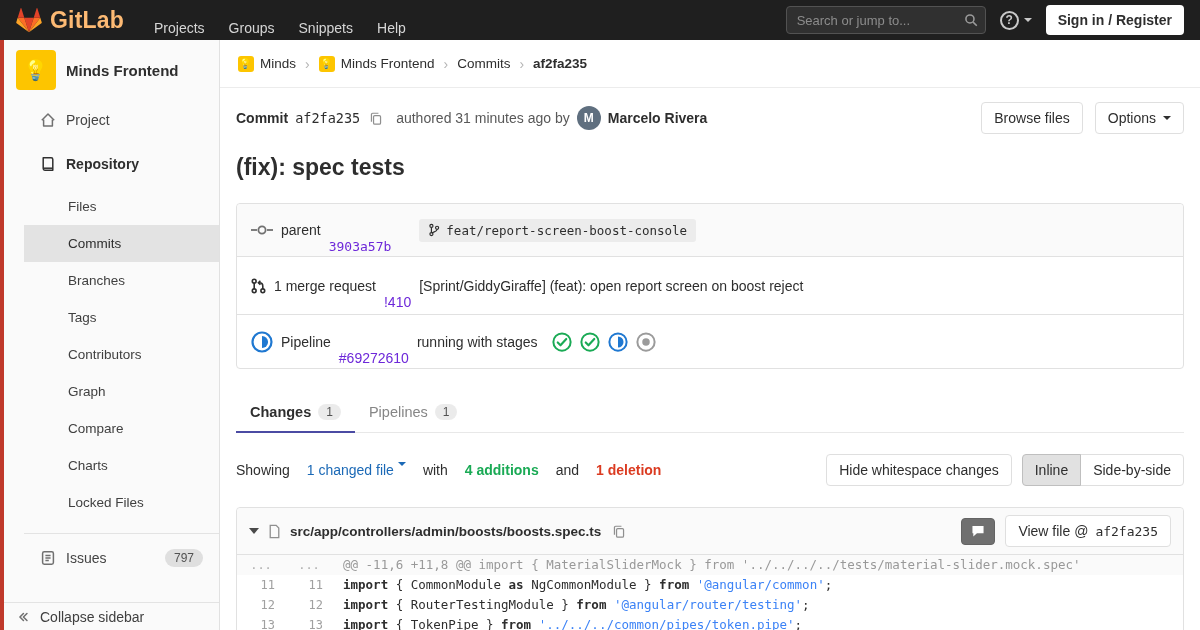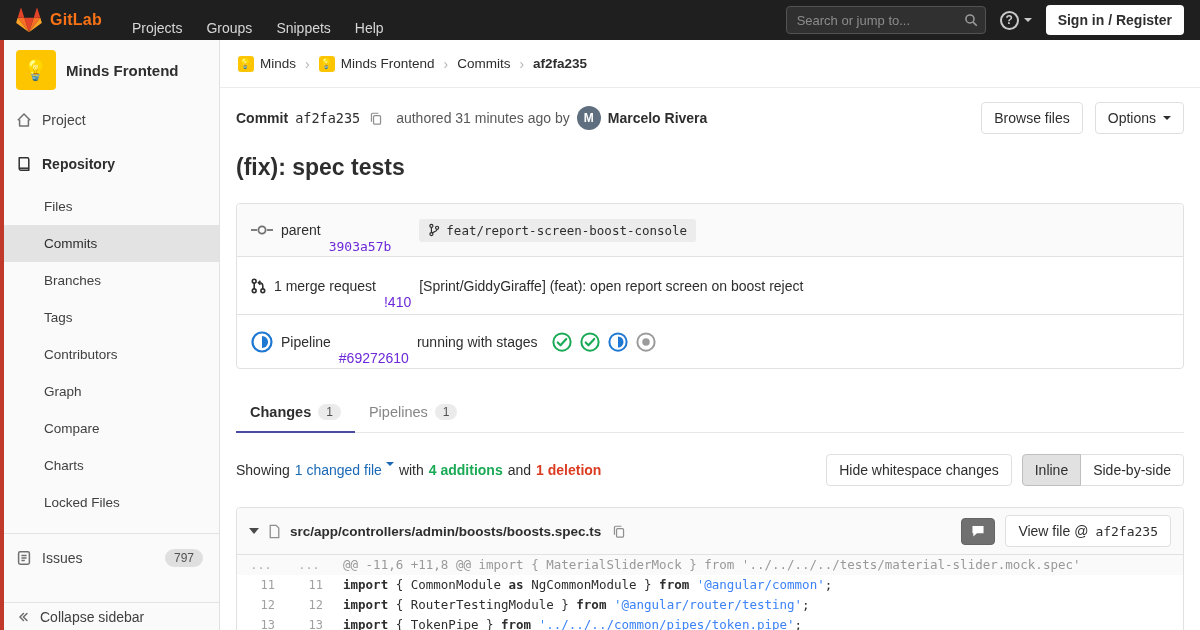--- a/index.html
+++ b/index.html
@@ -11,42 +11,42 @@
   .mono { font-family:"DejaVu Sans Mono", monospace; }
   .link { color:#6d28d9;margin-top:32px; }
 
   .app { position:relative; width:1200px; height:630px; }
   .edge-stripe { position:absolute; left:0; top:40px; width:4px; height:590px; background:#c0392b; z-index:60; }
 
   
   .navbar { height:40px; background:#1f1f1f; display:flex; align-items:center; justify-content:space-between; padding:0 16px; }
   .nav-left { display:flex; align-items:center; }
   .brand { display:flex; align-items:center; gap:8px; }
-  .brand-text { color:#f97316; font-weight:bold; font-size:16px; letter-spacing:.2px; }
+  .brand-text { color:#fdba74; font-weight:bold; font-size:23px; letter-spacing:.2px; }
   .nav-menu { display:flex; margin-left:18px; }
   .nav-item { color:#d6d6d6; padding:0 12px; line-height:40px; font-size:14px; display:block;margin-top:16px; }
   .nav-right { display:flex; align-items:center; gap:14px; }
   .search-box { position:relative; width:200px; height:28px; }
   .search-box input { width:200px; height:28px; background:#303030; border:1px solid #525252; border-radius:4px; color:#ddd; padding:0 30px 0 10px; font-size:13px; font-family:"Liberation Sans",sans-serif; }
   .search-box input::placeholder { color:#8c8c8c; }
   .search-icon { position:absolute; right:8px; top:7px; line-height:0; }
   .help-menu { display:flex; align-items:center; gap:5px; color:#c9c9c9; }
   .help-circle { width:19px; height:19px; border:2px solid #c9c9c9; border-radius:50%; display:flex; align-items:center; justify-content:center; font-size:12px; font-weight:bold; }
   .caret { display:inline-block; width:0; height:0; border-left:4px solid transparent; border-right:4px solid transparent; border-top:4px solid currentColor; vertical-align:middle; }
   .signin-btn { background:#fff; color:#2e2e2e; font-weight:600; border-radius:4px; height:30px; padding:0 12px; font-size:14px; }
 
   
   .shell { display:flex; height:590px; }
 
   
   .sidebar { width:220px; background:#fafafa; border-right:1px solid #e1e1e1; display:flex; flex-direction:column; }
   .context-header { display:flex; align-items:center; gap:10px; padding:10px 16px 6px; }
   .ctx-avatar { width:40px; height:40px; border-radius:4px; background:#fdc500; display:flex; align-items:center; justify-content:center; font-size:20px; flex:none; }
   .ctx-title { font-size:15px; font-weight:600; color:#2e2e2e; }
-  .sidebar-nav { flex:1; overflow:hidden; padding-top:2px; }
+  .sidebar-nav { flex:1; overflow:hidden; padding-top:2px;padding-left:24px; }
   .sb-top { display:flex; align-items:center; gap:10px; height:44px; padding:0 16px; color:#444; font-size:14px; position:relative; }
   .sb-icon { width:16px; height:16px; color:#707070; line-height:0; flex:none; }
   .sb-top.active { color:#2e2e2e; font-weight:600; }
   .sb-top.active .sb-icon { color:#303030; }
   .sb-badge { margin-left:auto; background:#dfdfdf; border-radius:9px; padding:2px 9px; font-size:12px; color:#525252; font-weight:400; }
   .sb-children { padding:2px 0 4px; }
   .sb-sub { display:block; height:37px; line-height:37px; padding-left:44px; color:#404040; font-size:13.5px; }
   .sb-sub.active { background:#e3e3e3; color:#2e2e2e; }
   .sb-item.separated { border-top:1px solid #e3e3e3; margin-top:8px; padding-top:2px; }
   .sb-collapse { border-top:1px solid #e3e3e3; height:28px; display:flex; align-items:center; gap:10px; padding:0 16px; color:#404040; font-size:14px; flex:none; }
@@ -89,21 +89,21 @@
   .parent-sha { font-size:13px; }
   .stages { display:inline-flex; align-items:center; margin-left:6px; }
   .stage { display:inline-flex; margin-right:8px; line-height:0; }
   .pl-status { line-height:0; display:inline-flex; }
 
   .tabs { display:flex; border-bottom:1px solid #e8e8e8; margin-top:24px; }
   .tab { display:flex; align-items:center; gap:7px; padding:11px 14px; color:#868686; font-size:14.5px; border-bottom:2px solid transparent; margin-bottom:-1px; }
   .tab.active { color:#2e2e2e; font-weight:600; border-bottom-color:#4b4ba3;justify-content:flex-end; }
   .badge { background:rgba(0,0,0,.08); color:#525252; font-size:12px; padding:1px 8px; border-radius:10px; font-weight:400; }
 
-  .diff-summary { display:flex; align-items:center; padding:21px 0; gap:5px; font-size:14px; }
+  .diff-summary { display:flex; align-items:center; padding:21px 0; gap:17px; font-size:14px; }
   .cgreen { color:#1aaa55; }
   .cred { color:#db3b21; }
   .changed-files-link { display:inline-flex; align-items:flex-start; gap:4px; color:#1b69b6; }
   .right-actions { margin-left:auto; display:flex; gap:10px; align-items:center; }
 
   .file-block { border:1px solid #e1e1e1; border-radius:4px 4px 0 0; }
   .file-header { display:flex; align-items:center; gap:9px; background:#fafafa; padding:7px 12px; border-bottom:1px solid #e1e1e1; border-radius:4px 4px 0 0; }
   .caret-lg { width:0; height:0; border-left:5px solid transparent; border-right:5px solid transparent; border-top:6px solid #4a4a4a; }
   .file-path { font-weight:600; font-size:13.5px; }
   .file-actions { margin-left:auto; display:flex; gap:10px; align-items:center; }

